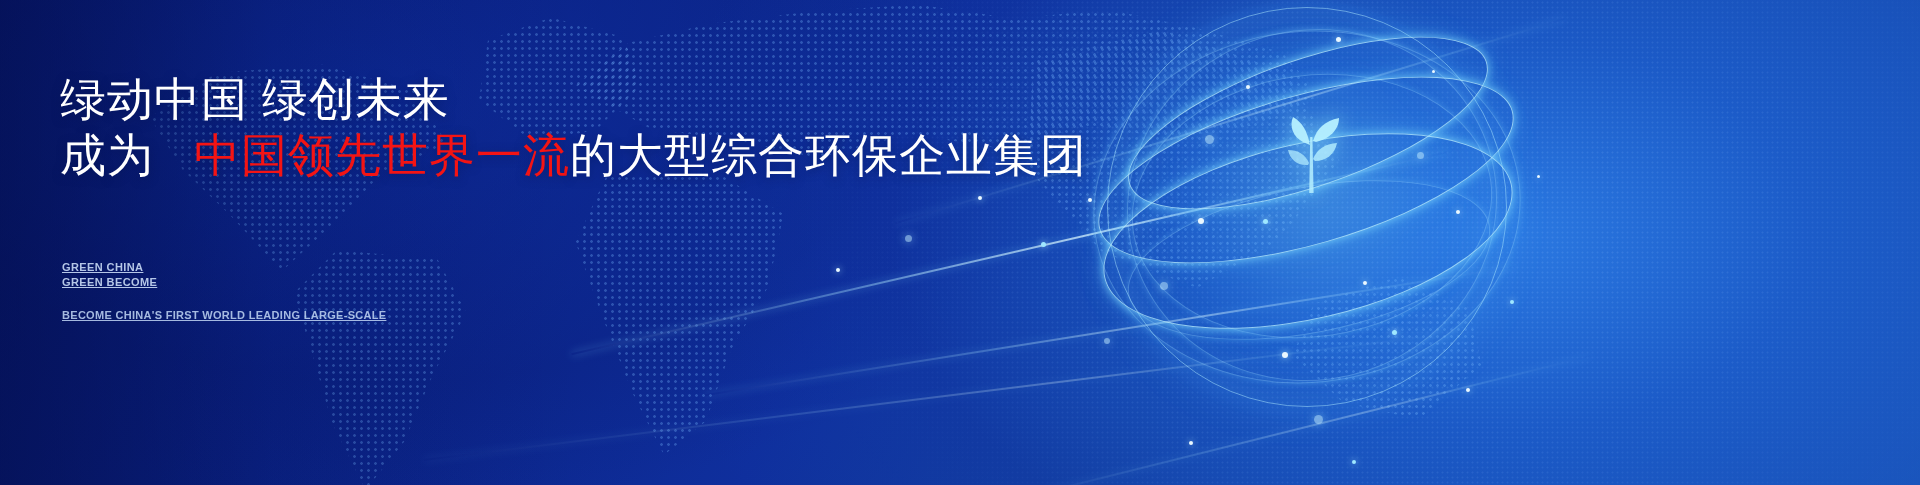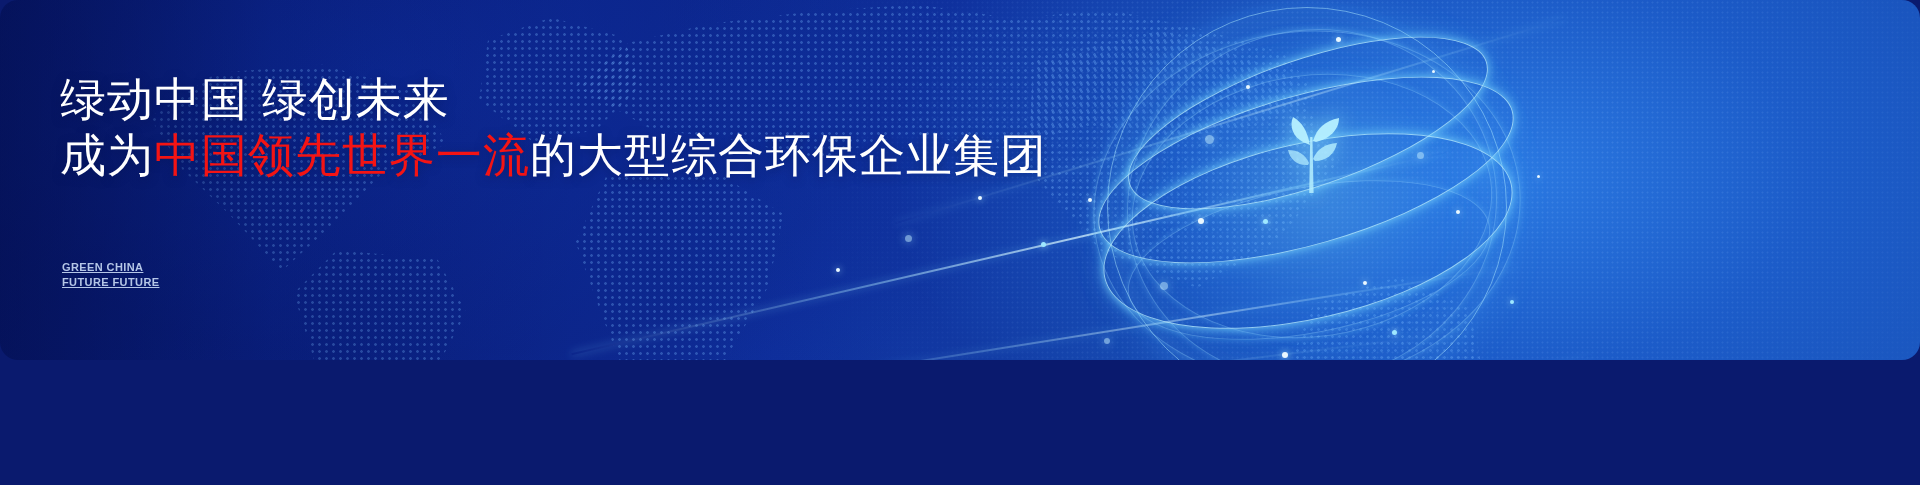--- a/index.html
+++ b/index.html
@@ -6,42 +6,41 @@
   html, body {
     margin: 0;
     padding: 0;
     background: #0a1a6e;
   }
   * { box-sizing: border-box; }
 
   #banner {
     position: relative;
     width: 1920px;
-    height: 360px;
+    height: 485px;
     overflow: hidden;
     font-family: "Liberation Sans", "DejaVu Sans", sans-serif;
     
     background:
       radial-gradient(ellipse 1100px 700px at 78% 48%,
           rgba(45,125,230,0.95) 0%,
           rgba(28,92,205,0.75) 28%,
           rgba(16,56,170,0.35) 55%,
           rgba(8,30,130,0.0) 78%),
       radial-gradient(ellipse 900px 520px at 20% 20%,
           rgba(14,46,160,0.55) 0%,
           rgba(8,28,120,0.25) 55%,
           rgba(6,20,100,0) 80%),
       linear-gradient(115deg,
           #06176e 0%,
           #0a2183 22%,
           #0f2f9d 45%,
           #14429f 62%,
           #1a56b8 80%,
           #1f63c4 100%);
-    border-radius: 18px;
   }
 
   
   .dot-map {
     position: absolute;
     inset: 0;
     pointer-events: none;
   }
   .dot-map .continent {
     position: absolute;
@@ -217,21 +216,21 @@
     top: 132px;
     left: 0;
     font-size: 46px;
     line-height: 1.0;
     letter-spacing: 1px;
     color: #ffffff;
     font-weight: 400;
     white-space: nowrap;
     text-shadow: 0 2px 10px rgba(0,20,80,0.5);
   }
-  .hl-red { color: #f41414; }
+  .hl-red { color: #f41414; margin-left: 40px; }
 
   .slogan-en {
     position: absolute;
     top: 260px;
     left: 2px;
     font-size: 11px;
     font-weight: bold;
     line-height: 1.35;
     letter-spacing: 0.4px;
     color: rgba(196,214,242,0.92);
@@ -337,20 +336,21 @@
 
   <div class="vignette"></div>
 
   <div class="copy">
     <div class="headline">绿动中国 绿创未来</div>
 
     <div class="headline2"><span>成为</span><span class="hl-red">中国领先世界一流</span><span>的大型综合环保企业集团</span></div>
 
     <div class="slogan-en">
       <div>GREEN CHINA</div>
-      <div>FUTURE FUTURE</div>
+      <div>GREEN BECOME</div>
     </div>
 
     <div class="desc-en">
+      <div>BECOME CHINA'S FIRST WORLD LEADING LARGE-SCALE</div>
     </div>
   </div>
 
 </div>
 
 </body></html>

